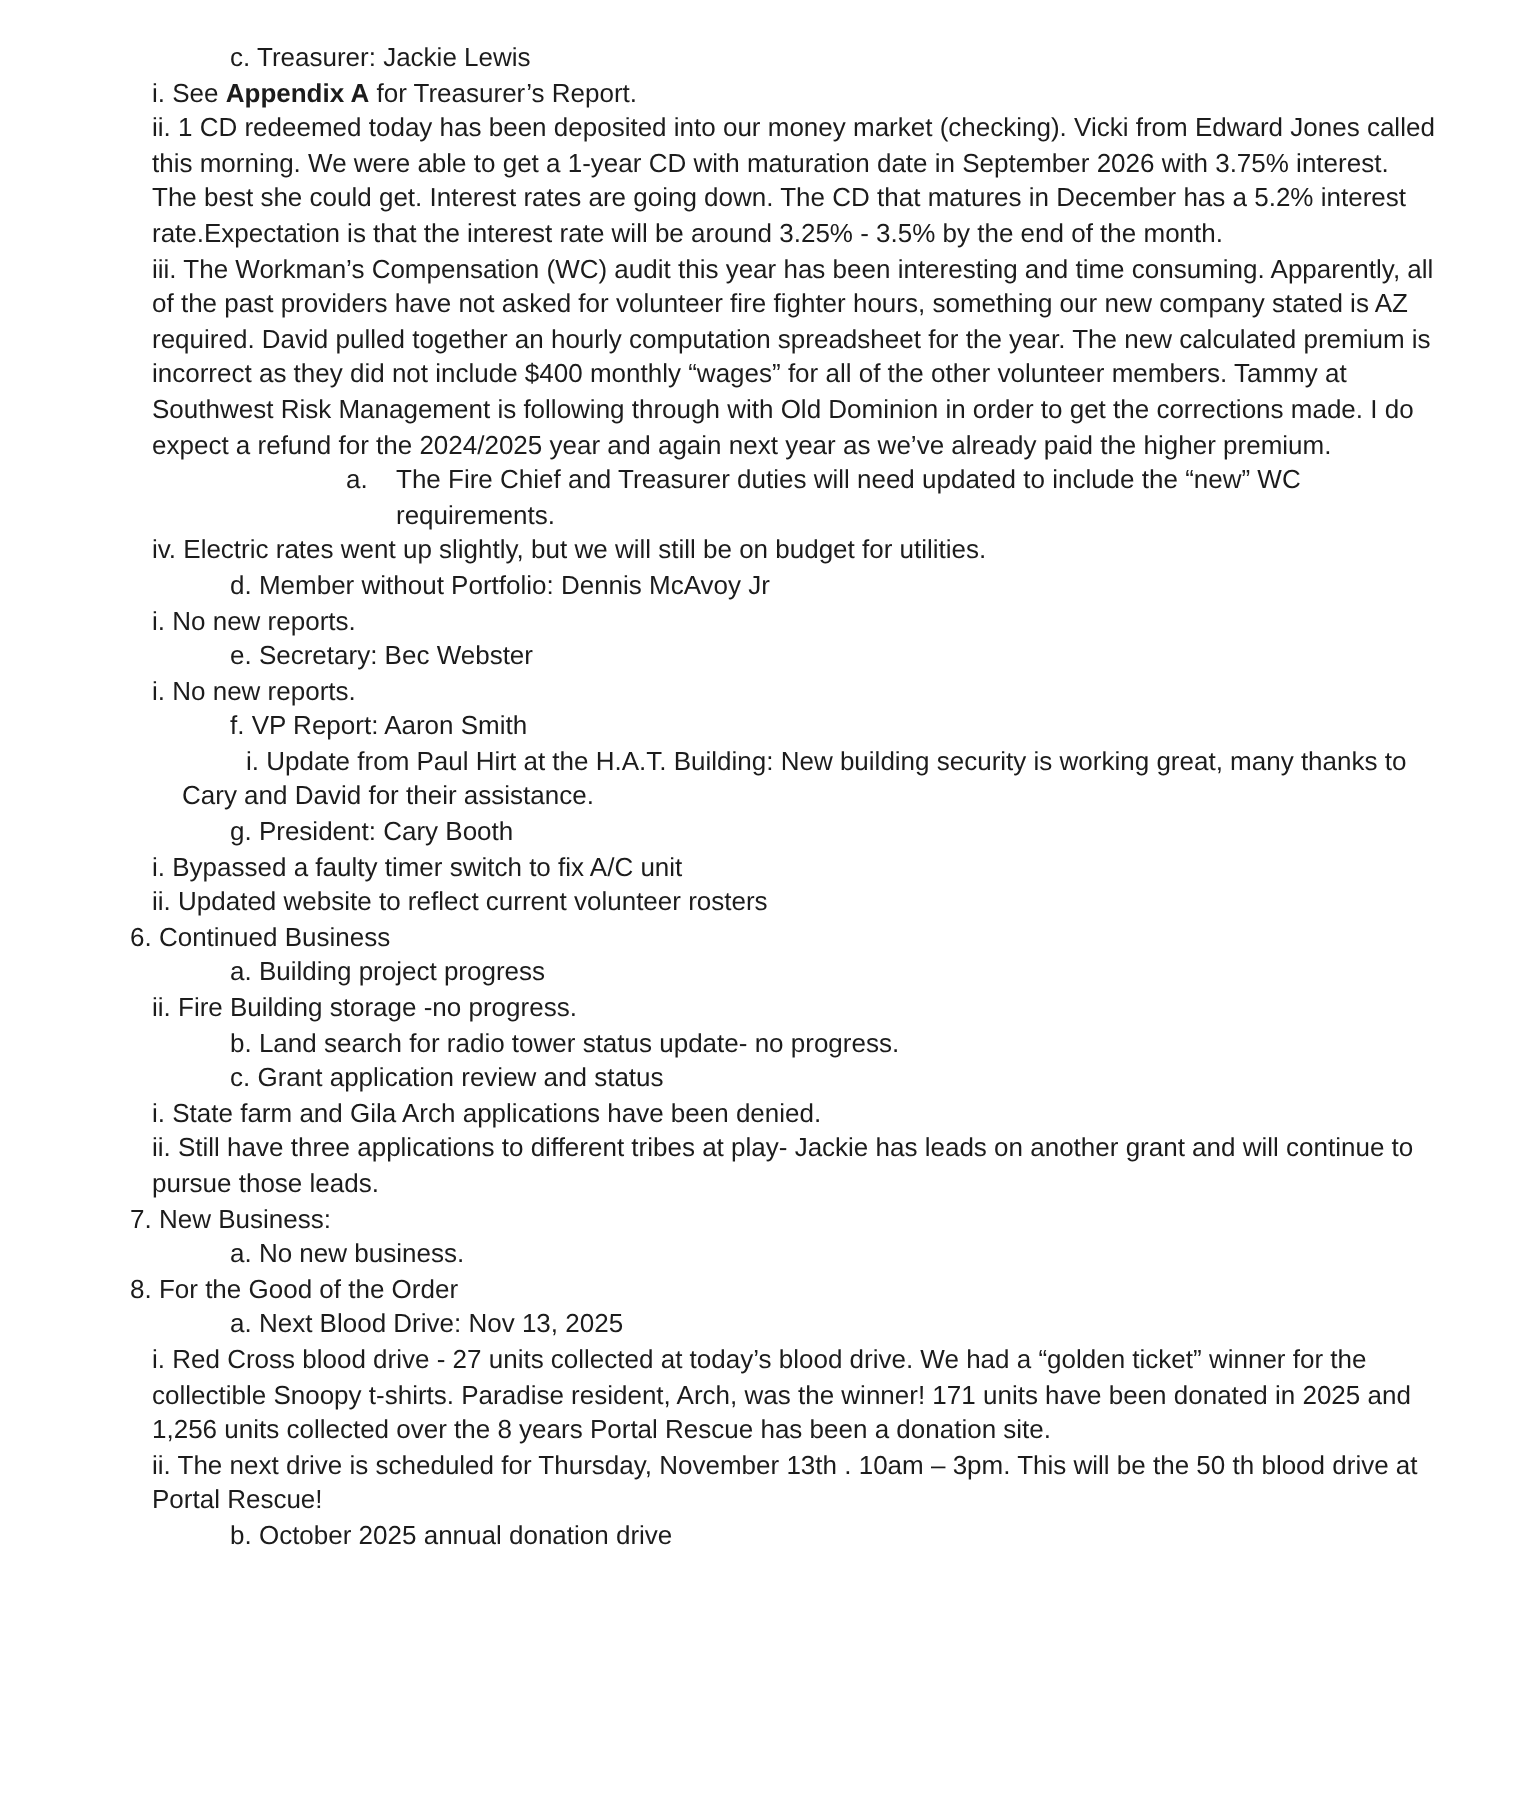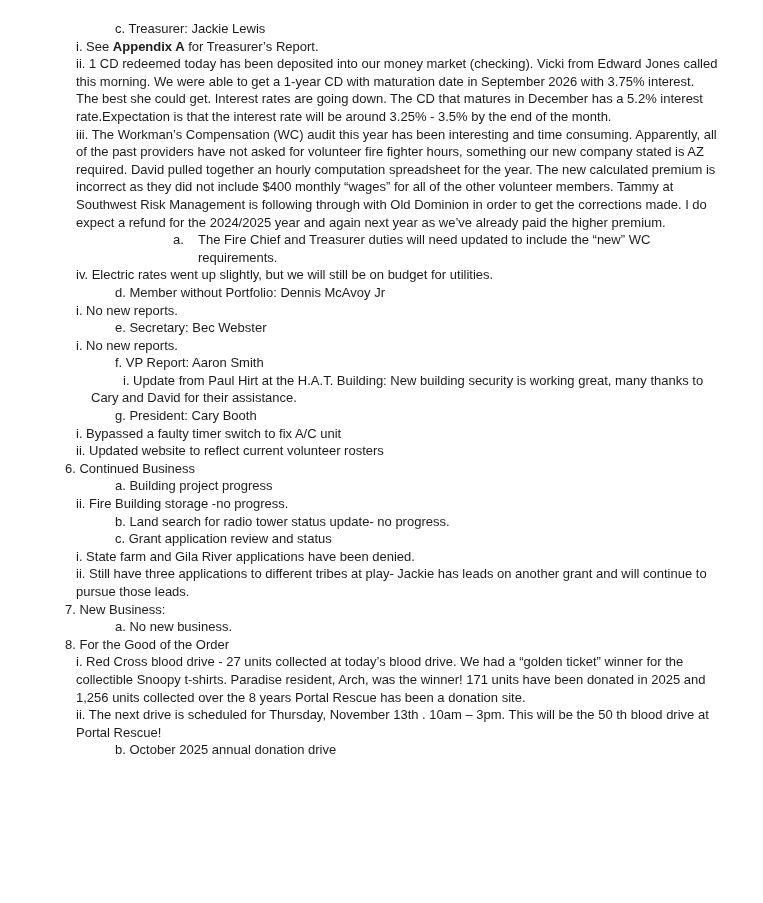--- a/index.html
+++ b/index.html
@@ -55,21 +55,22 @@
     <div class="doc-item lvl2"><span>f. VP Report: Aaron Smith</span></div>
     <div class="doc-item lvl3 hang2"><span>i. Update from Paul Hirt at the H.A.T. Building: New building security is working great, many thanks to Cary and David for their assistance.</span></div>
     <div class="doc-item lvl2"><span>g. President: Cary Booth</span></div>
     <div class="doc-item lvl3"><span>i. Bypassed a faulty timer switch to fix A/C unit</span></div>
     <div class="doc-item lvl3"><span>ii. Updated website to reflect current volunteer rosters</span></div>
     <div class="doc-item lvl1"><span>6. Continued Business</span></div>
     <div class="doc-item lvl2"><span>a. Building project progress</span></div>
     <div class="doc-item lvl3"><span>ii. Fire Building storage -no progress.</span></div>
     <div class="doc-item lvl2"><span>b. Land search for radio tower status update- no progress.</span></div>
     <div class="doc-item lvl2"><span>c. Grant application review and status</span></div>
-    <div class="doc-item lvl3"><span>i. State farm and Gila River applications have been denied.</span></div>
+    <div class="doc-item lvl3"><span>i. State farm and Gila Arch applications have been denied.</span></div>
     <div class="doc-item lvl3"><span>ii. Still have three applications to different tribes at play- Jackie has leads on another grant and will continue to pursue those leads.</span></div>
     <div class="doc-item lvl1"><span>7. New Business:</span></div>
     <div class="doc-item lvl2"><span>a. No new business.</span></div>
     <div class="doc-item lvl1"><span>8. For the Good of the Order</span></div>
+    <div class="doc-item lvl2"><span>a. Next Blood Drive: Nov 13, 2025</span></div>
     <div class="doc-item lvl3"><span>i. Red Cross blood drive - 27 units collected at today’s blood drive. We had a “golden ticket” winner for the collectible Snoopy t-shirts. Paradise resident, Arch, was the winner! 171 units have been donated in 2025 and 1,256 units collected over the 8 years Portal Rescue has been a donation site.</span></div>
     <div class="doc-item lvl3"><span>ii. The next drive is scheduled for Thursday, November 13th . 10am – 3pm. This will be the 50 th blood drive at Portal Rescue!</span></div>
     <div class="doc-item lvl2"><span>b. October 2025 annual donation drive</span></div>
   </div>
 
 </body></html>

